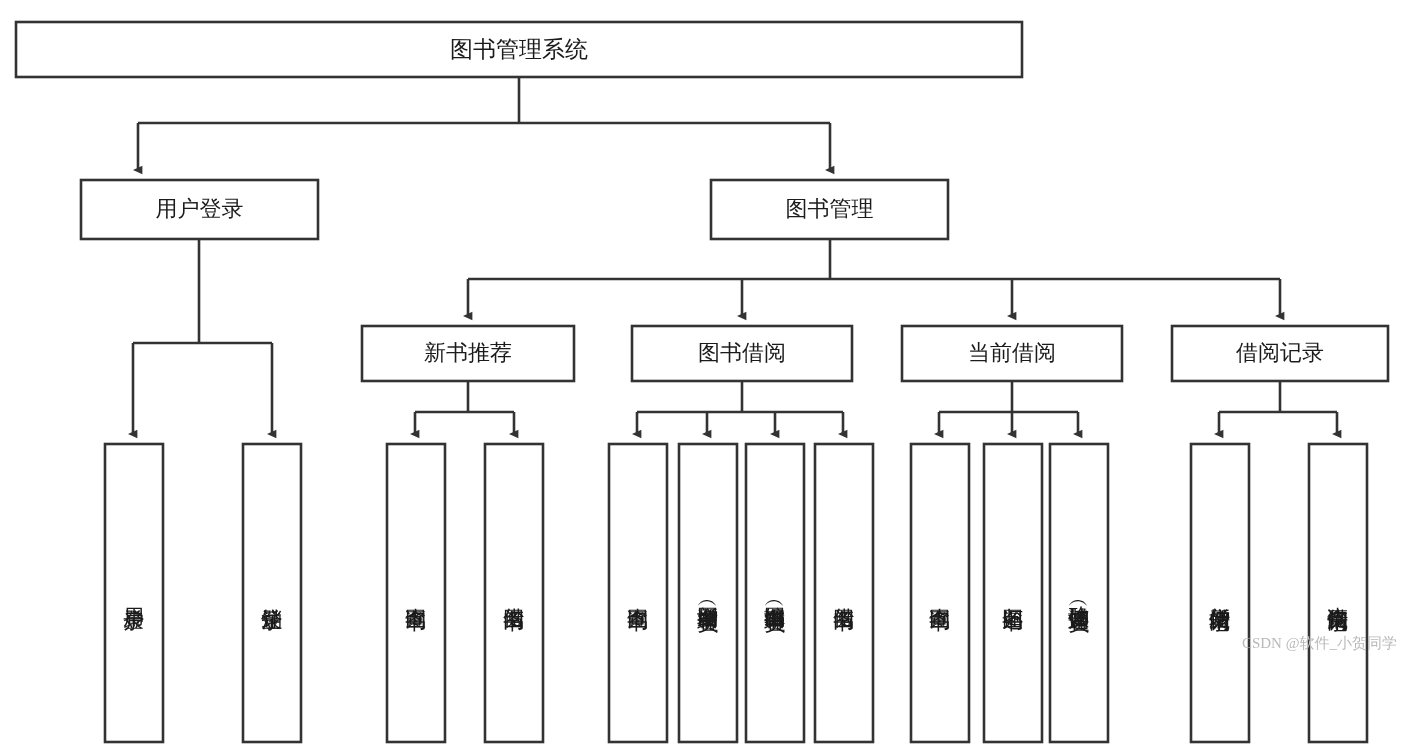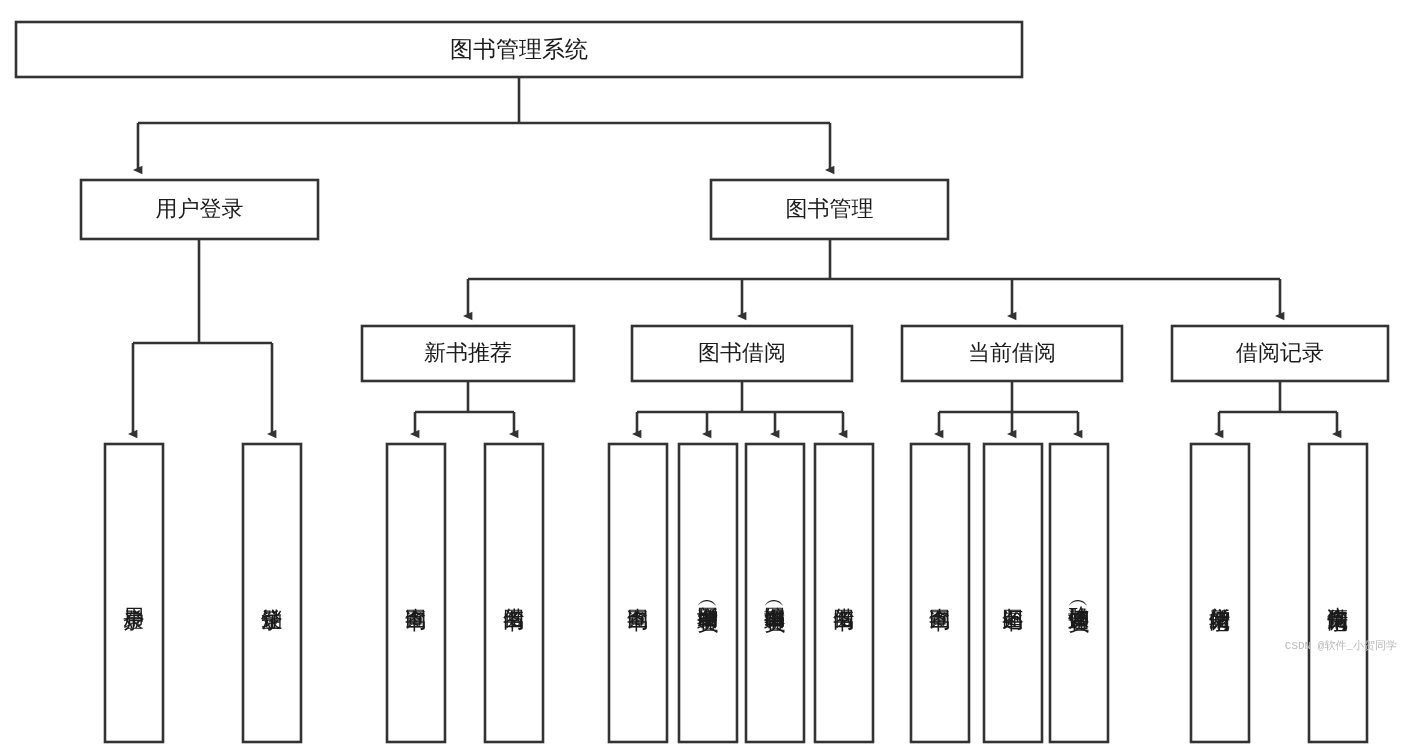--- a/index.html
+++ b/index.html
@@ -27,22 +27,22 @@
     font-family:"Liberation Sans","DejaVu Sans",sans-serif;
     font-size:21px;line-height:1.02;color:#1b1b1b;
     writing-mode:vertical-rl;text-orientation:upright;
     letter-spacing:1px;
     white-space:nowrap;
     pointer-events:none;
   }
   .connector{stroke:#333333;stroke-width:2.6;fill:none;}
   .watermark{
     position:absolute;right:8px;bottom:4px;
-    font-family:Liberation Mono, monospace;
-    font-size:11px;color:#b9b9b9;white-space:nowrap;text-align:center;
+    font-family:Liberation Serif, serif;
+    font-size:15px;color:#b9b9b9;white-space:nowrap;text-align:center;
   }
 </style>
 </head>
 <body>
 
 <div id="diagram-root">
   <svg class="canvas" id="svg-canvas" viewBox="0 0 1405 747">
     <defs>
       <marker id="arrowhead" markerWidth="10" markerHeight="10" refX="5.2" refY="5" orient="auto" markerUnits="userSpaceOnUse">
         <path d="M1,0.6 L9.4,0.6 L5.2,10 Z" fill="#333333"></path>

